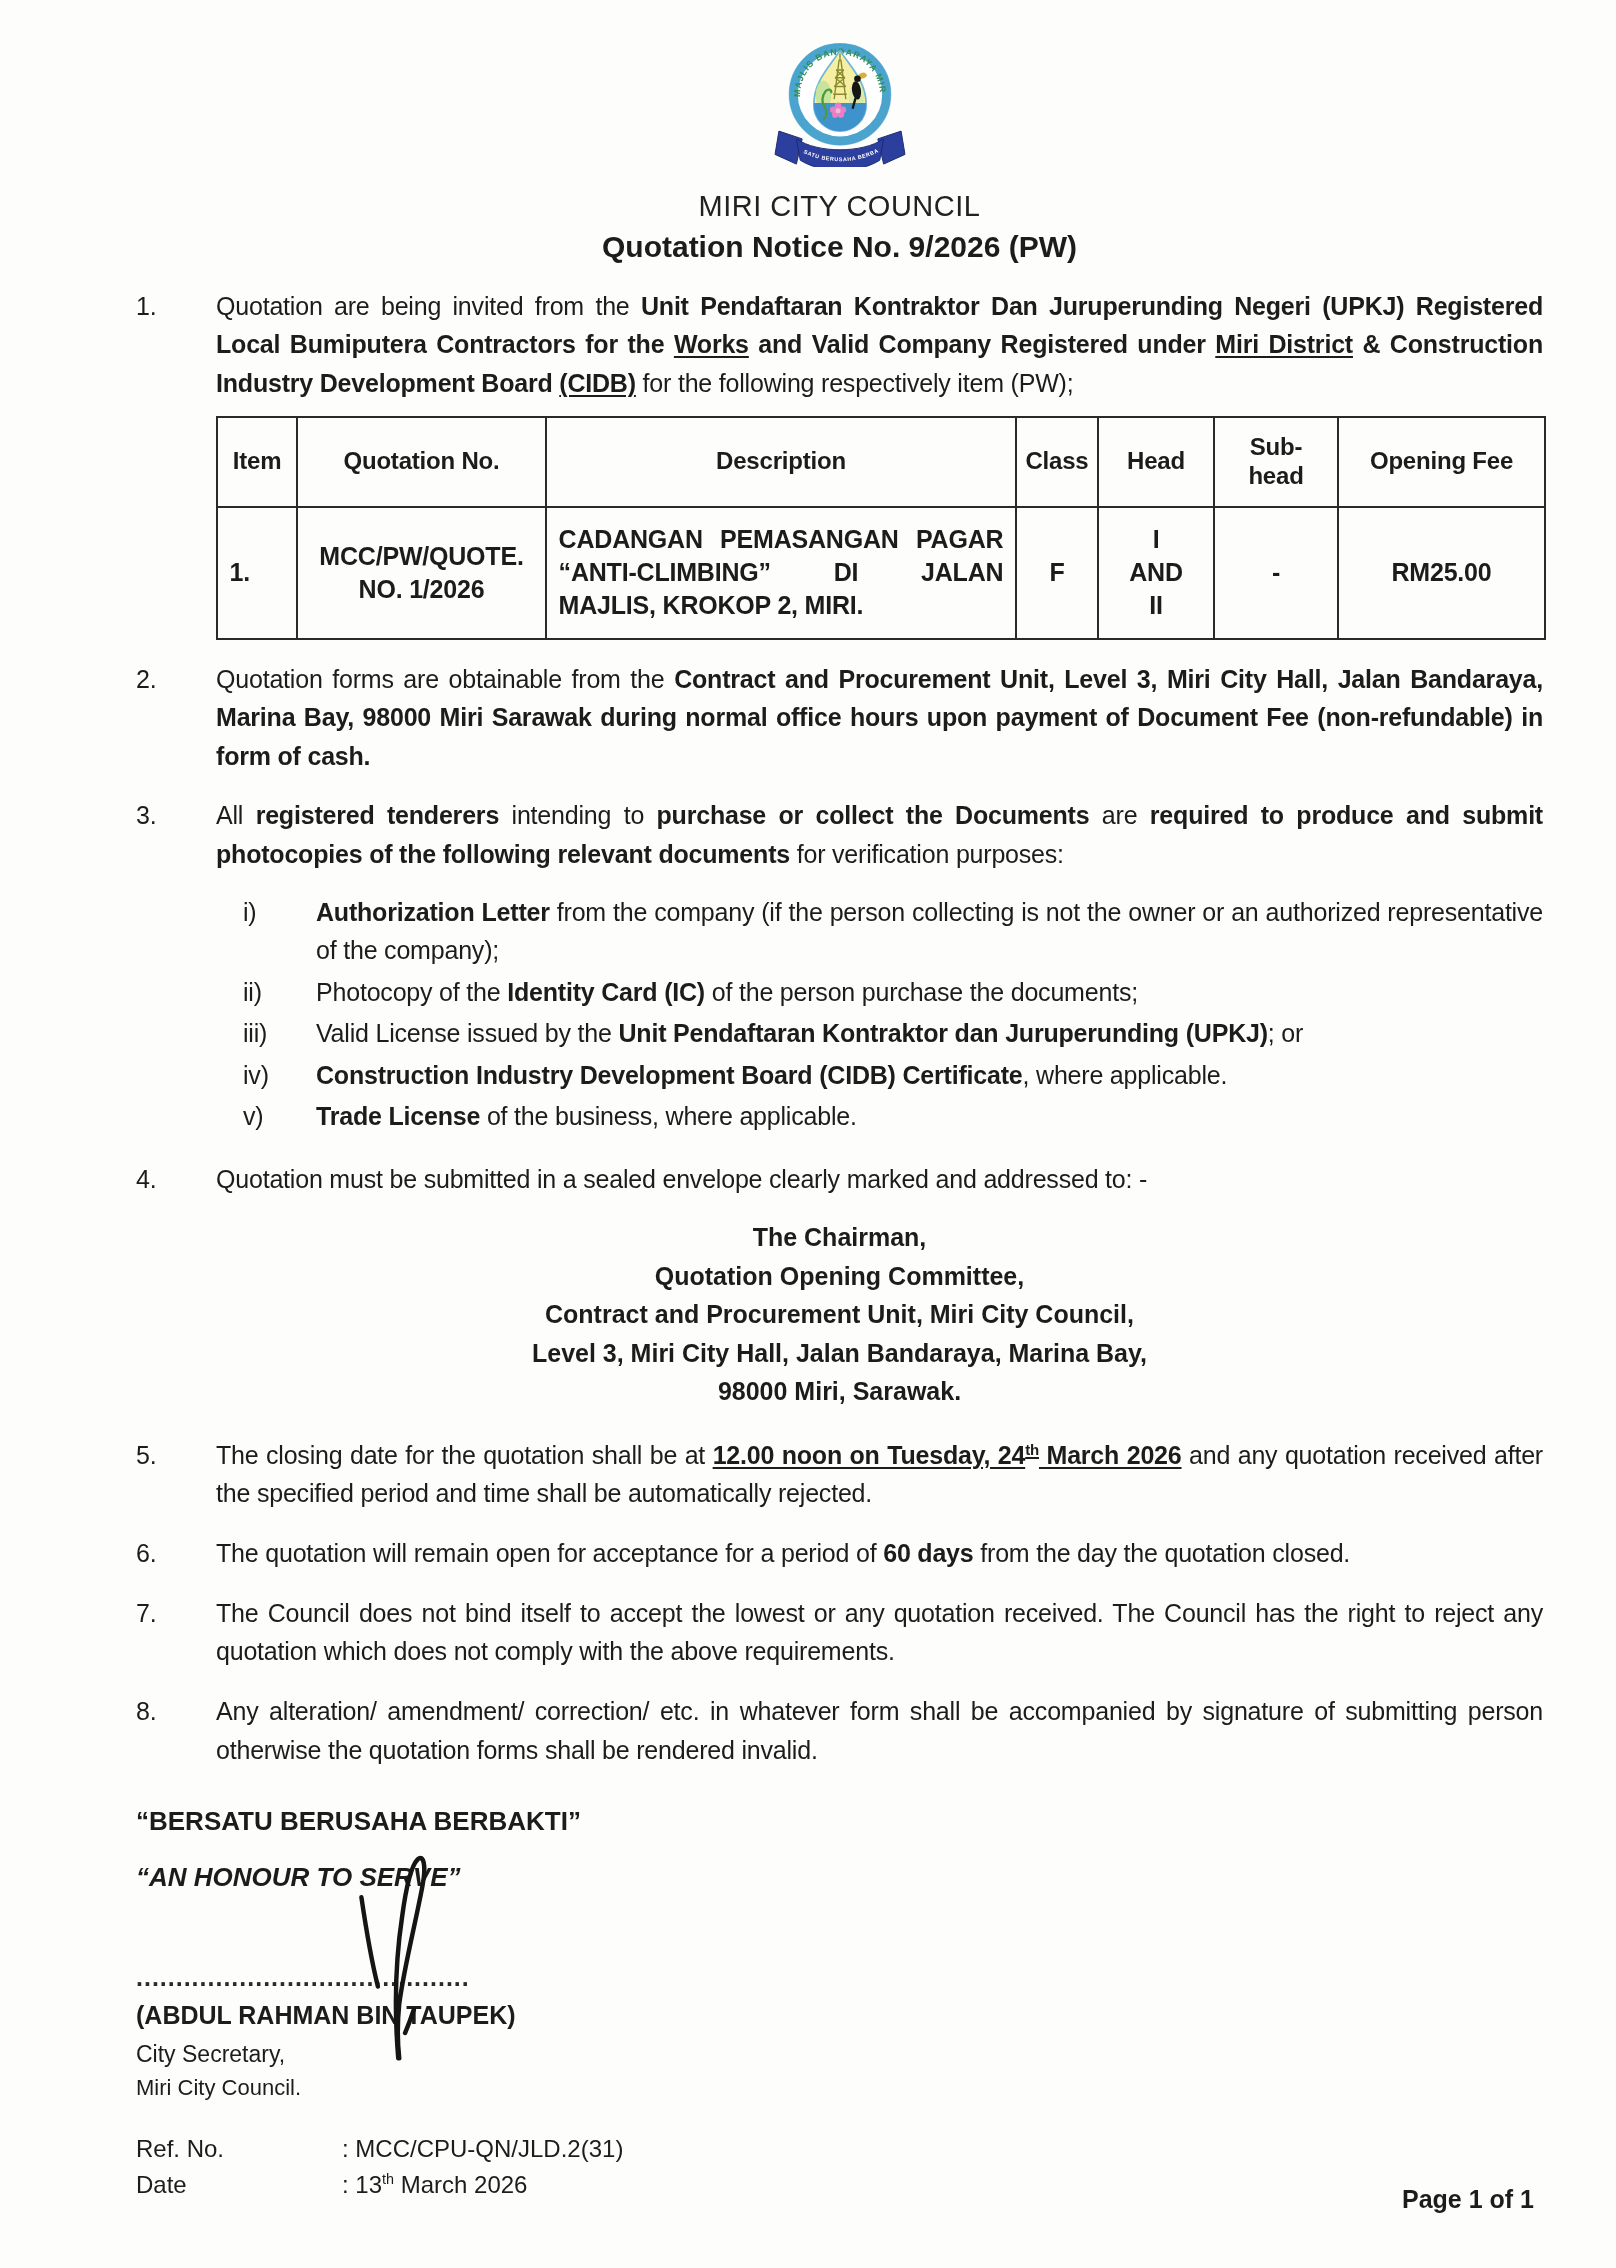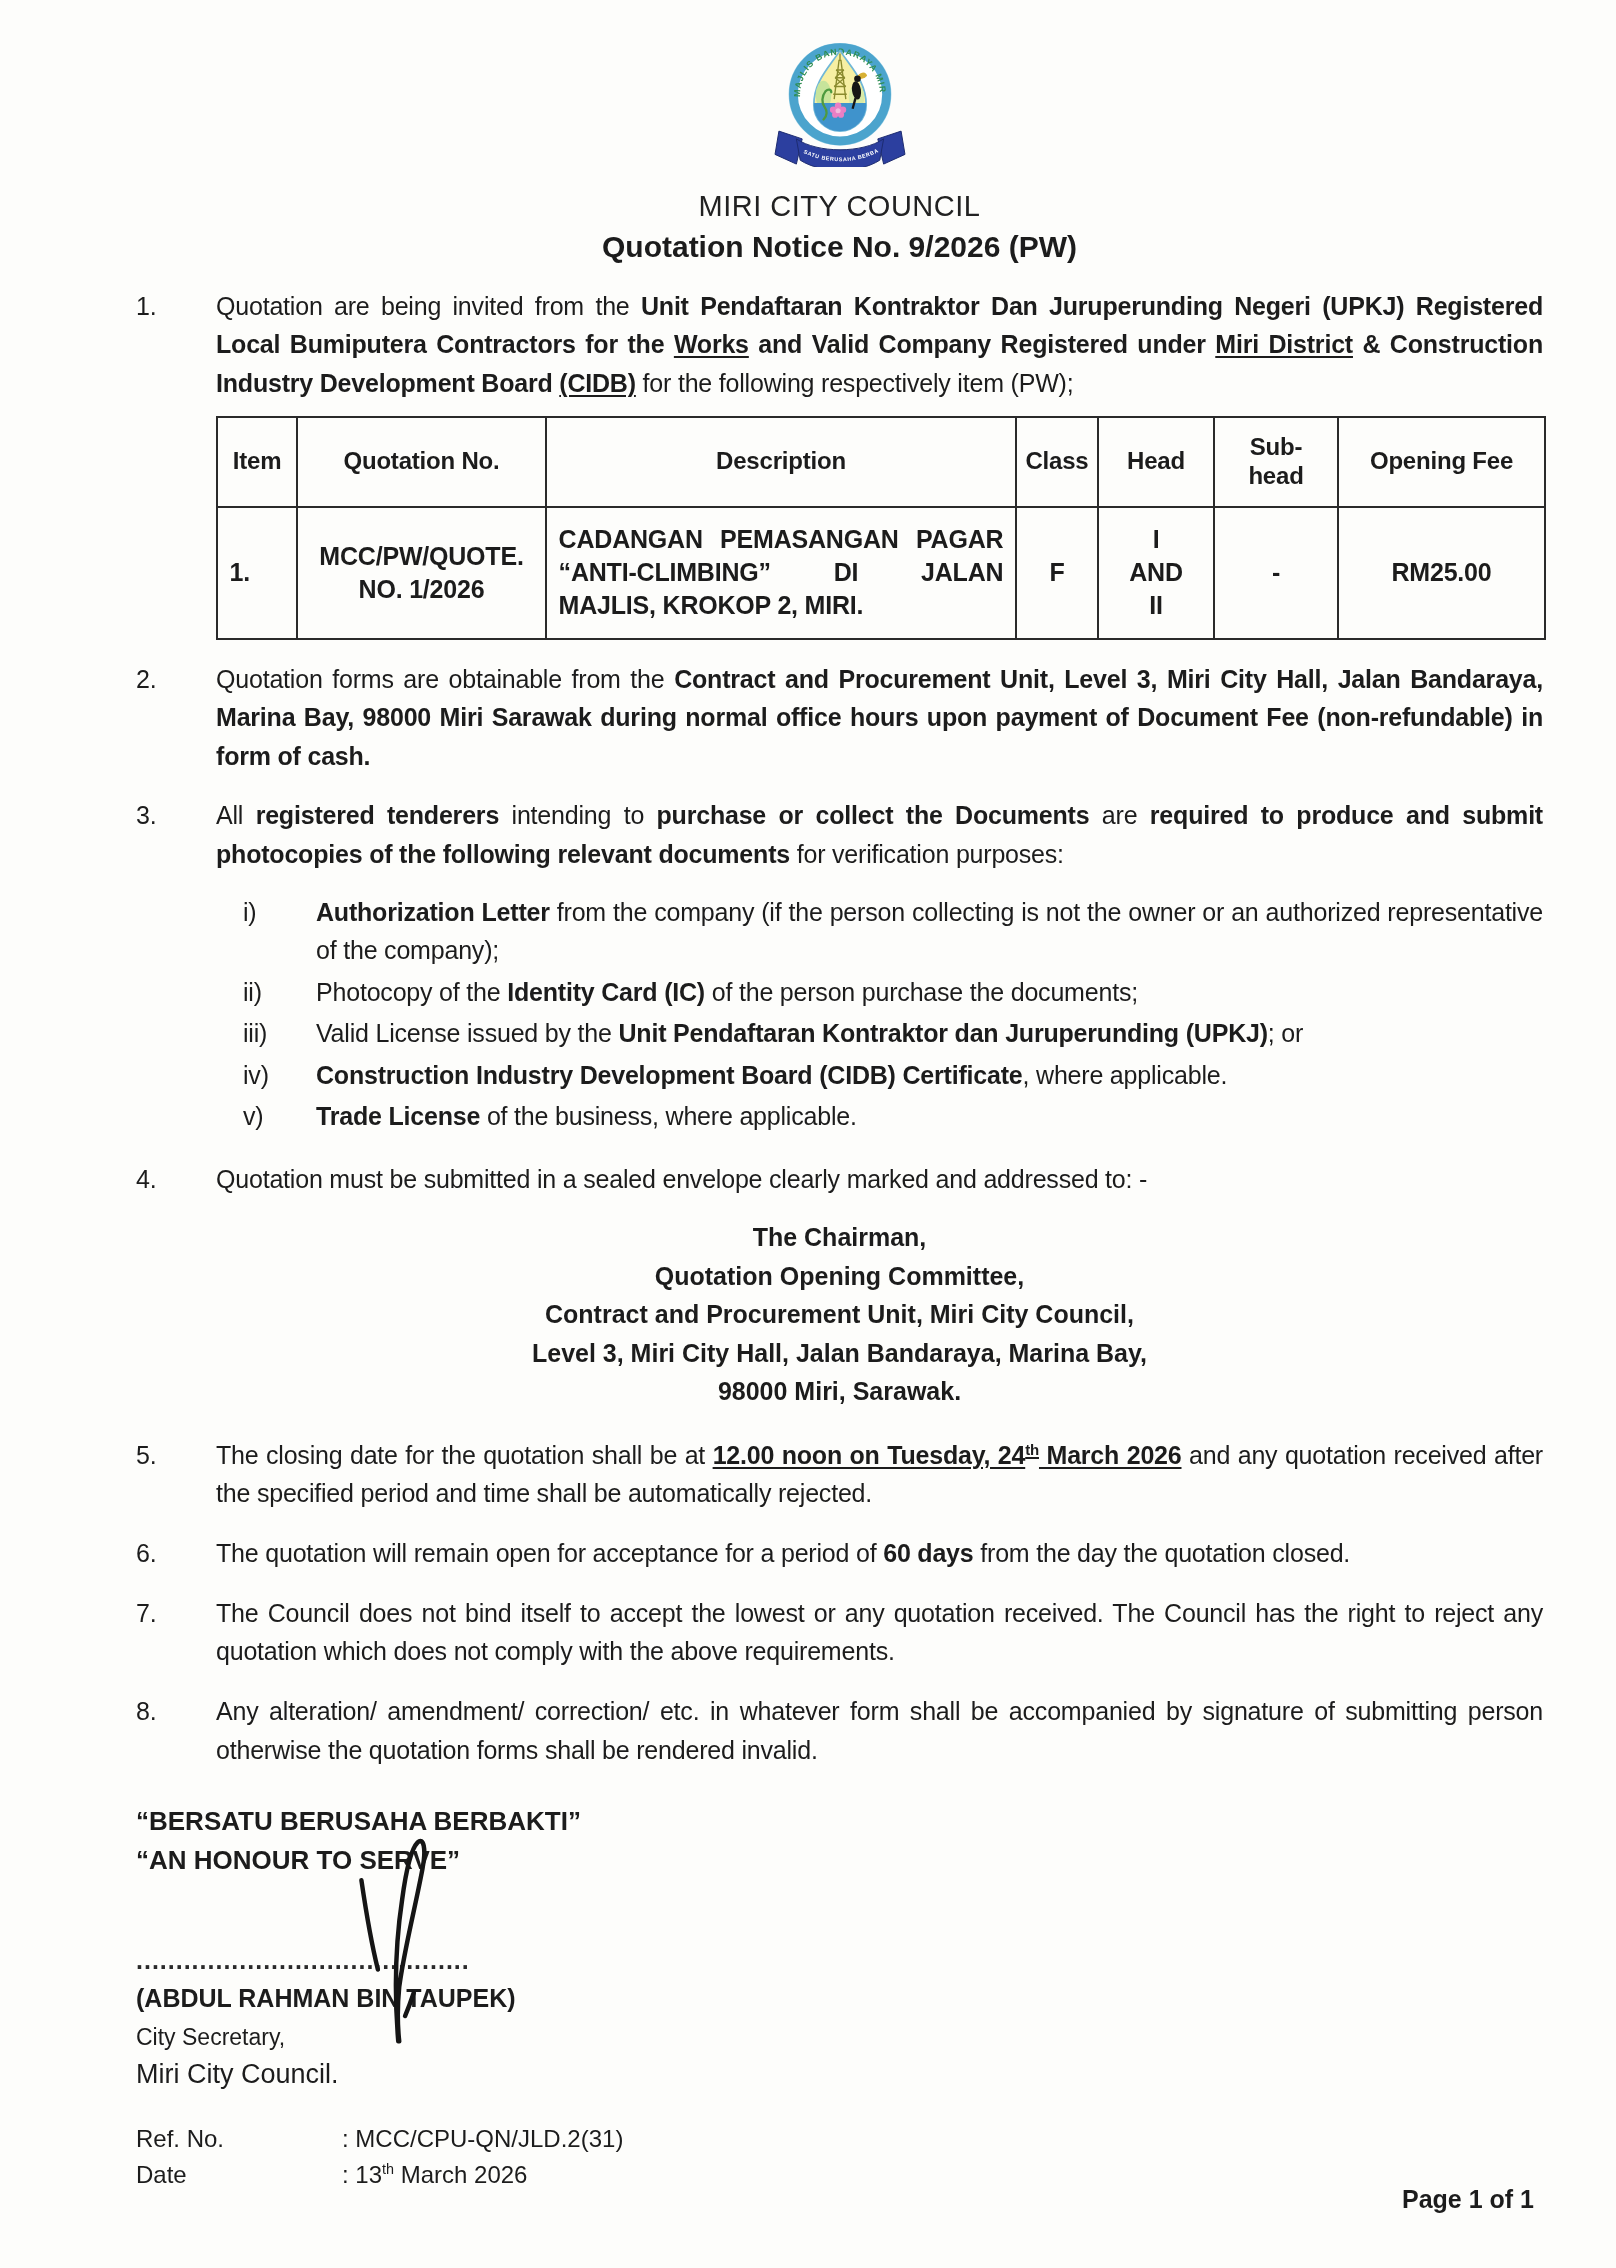--- a/index.html
+++ b/index.html
@@ -35,27 +35,27 @@
   .c-head{text-align:center;line-height:1.25;}
   
   .sublist{margin-top:19.4px;}
   .subpara{display:flex;margin-left:107px;margin-top:2.9px;font-size:25px;line-height:1.54;letter-spacing:-0.2px;}
   .smark{width:73px;flex-shrink:0;}
   .stxt{flex:1;text-align:justify;}
   
   .addr{margin-top:19.4px;text-align:center;font-weight:bold;font-size:25px;line-height:1.54;}
   
   .motto{margin-top:33px;font-size:26px;font-weight:bold;line-height:1.5;}
-  .motto .m2{}
+  .motto .m2{font-style:italic;margin-top:17px;}
   
   .sigblock{position:relative;margin-top:70px;}
   .dotline{font-size:25px;font-weight:bold;letter-spacing:1px;color:#2a2a2a;line-height:21.3px;}
   .sig-name{margin-top:13px;font-size:25px;font-weight:bold;}
   .sig-role{margin-top:7.8px;font-size:23px;line-height:1.45;}
-  .sig-org{font-size:27px;line-height:1.45;}
+  .sig-org{font-size:22px;line-height:1.45;}
   .sig-svg{position:absolute;left:206px;top:-126px;width:97px;height:225px;pointer-events:none;}
   
   .refblock{margin-top:27px;font-size:24px;line-height:1.5;}
   .refrow{display:flex;}
   .reflabel{width:206px;flex-shrink:0;}
   
   .pagefoot{position:absolute;top:2185px;right:83px;font-size:25px;font-weight:bold;}
 </style>
 </head>
 <body>

